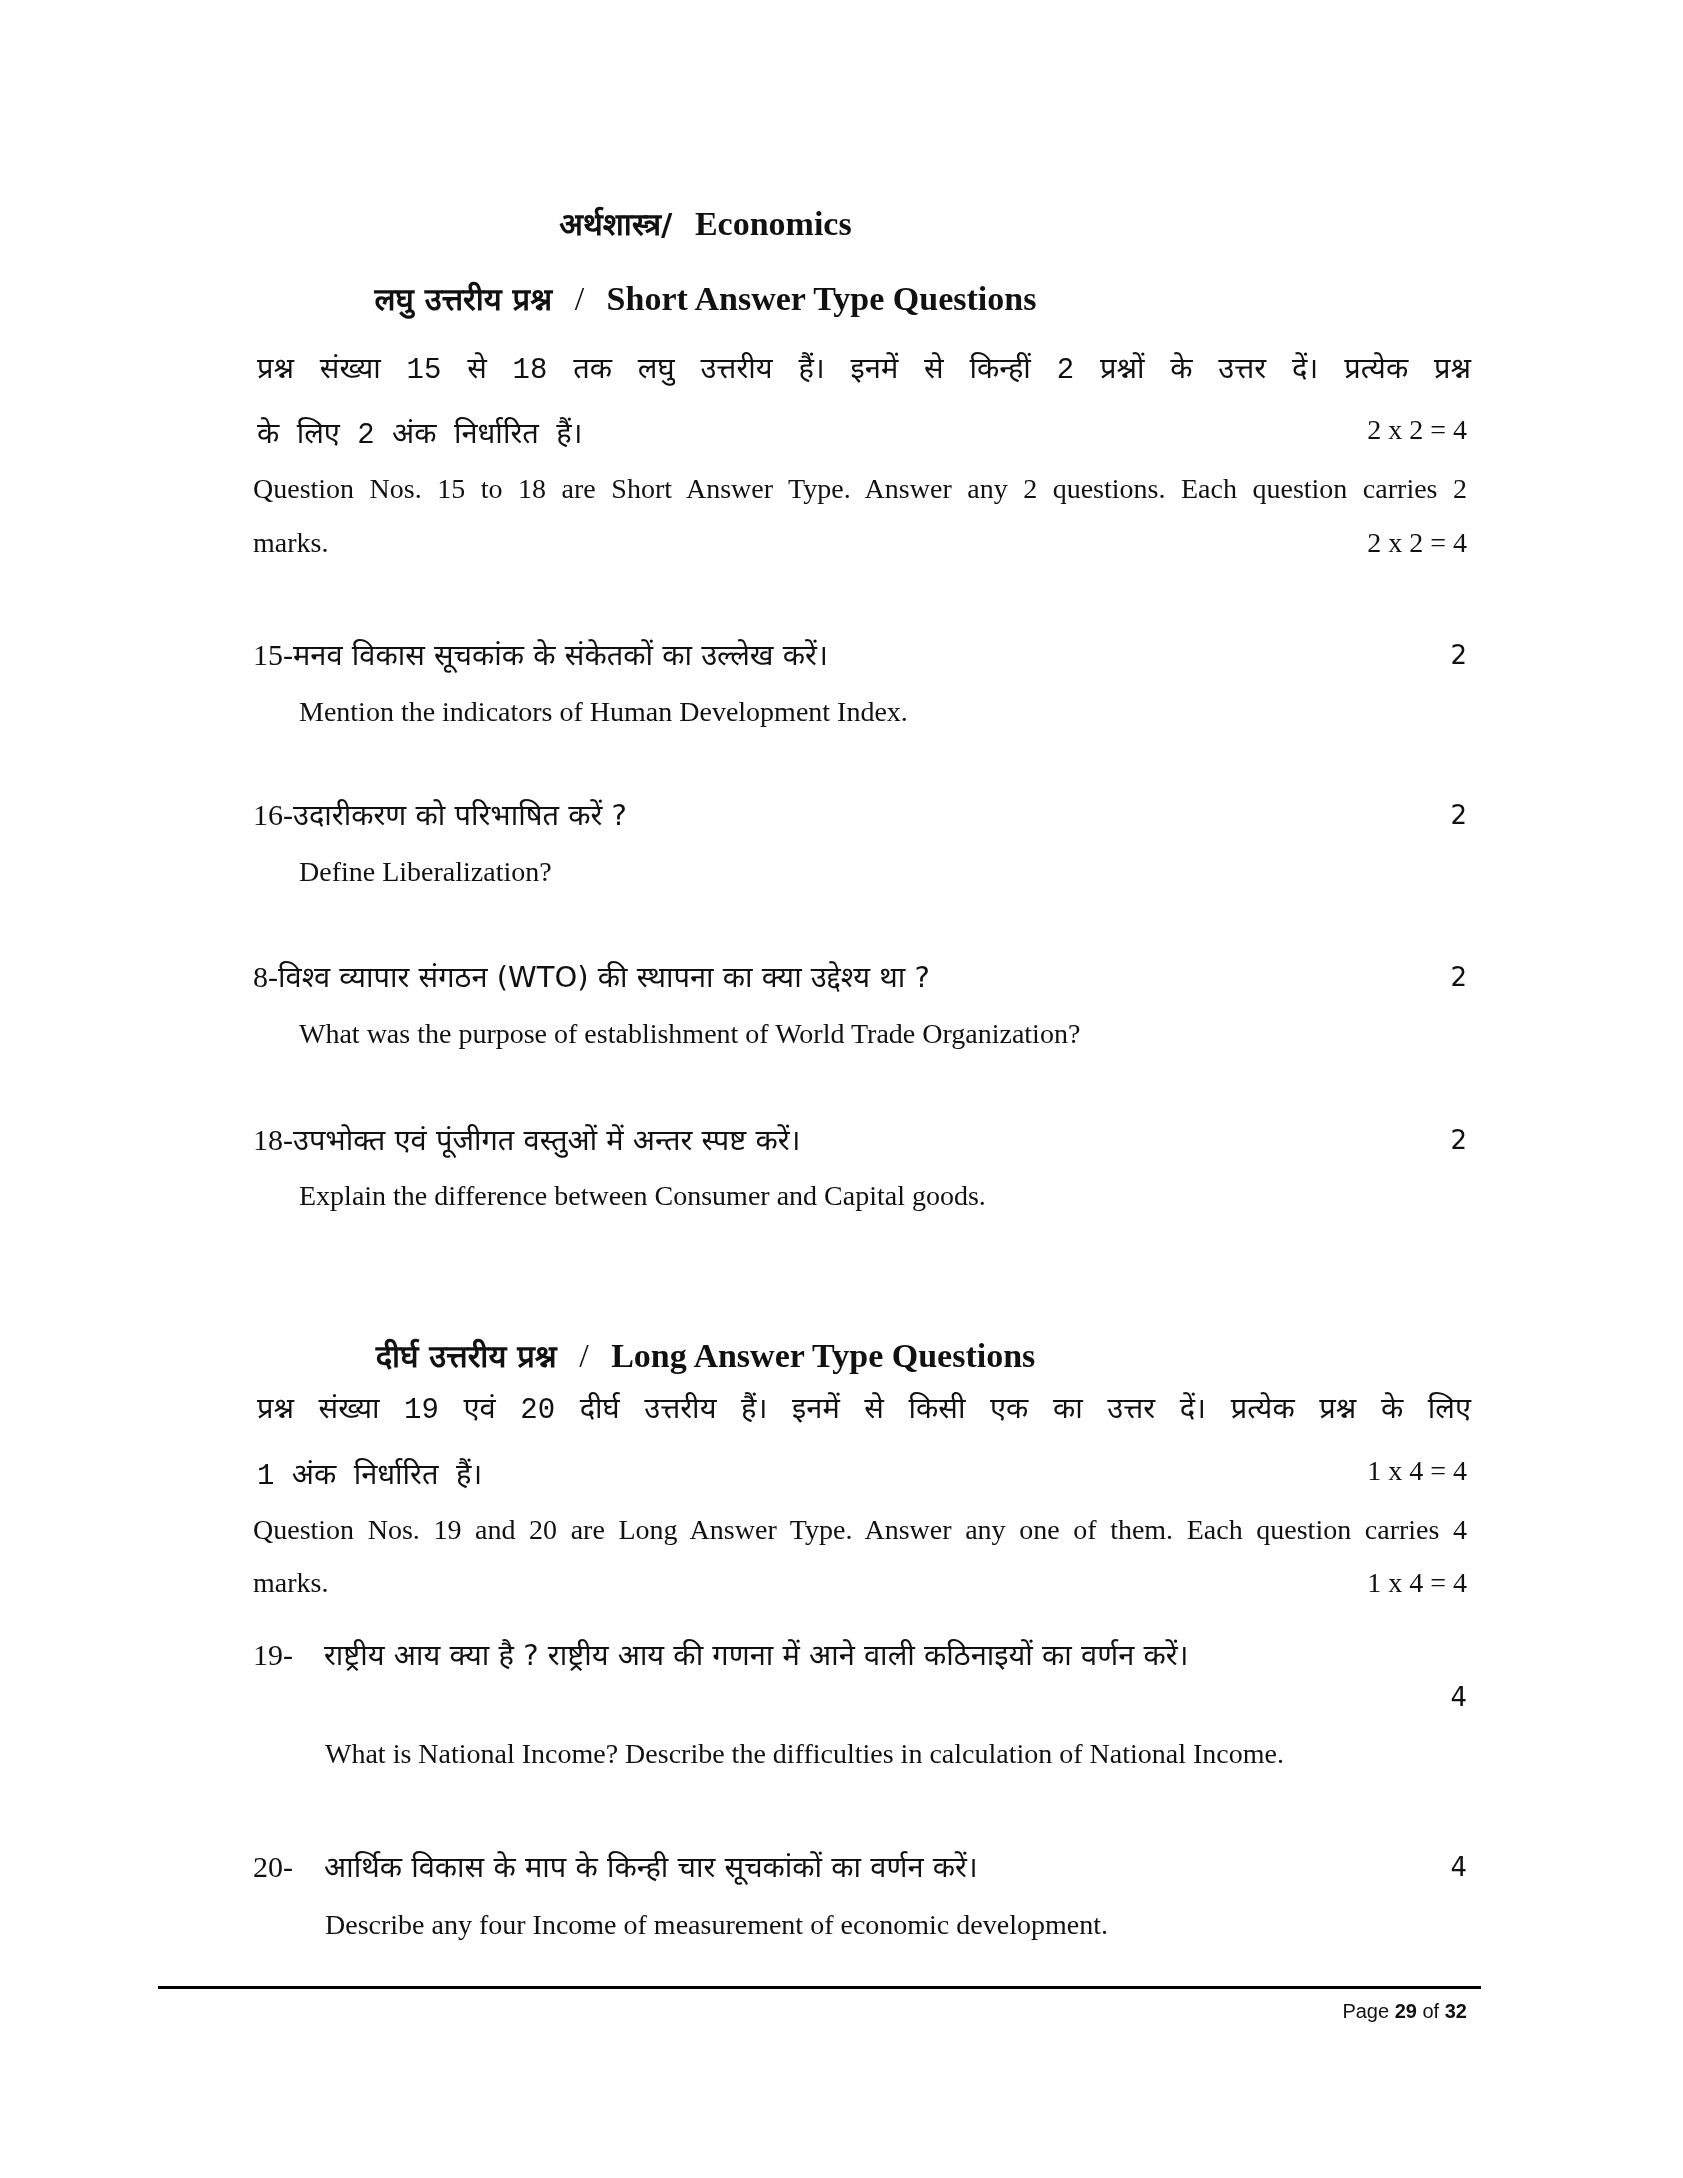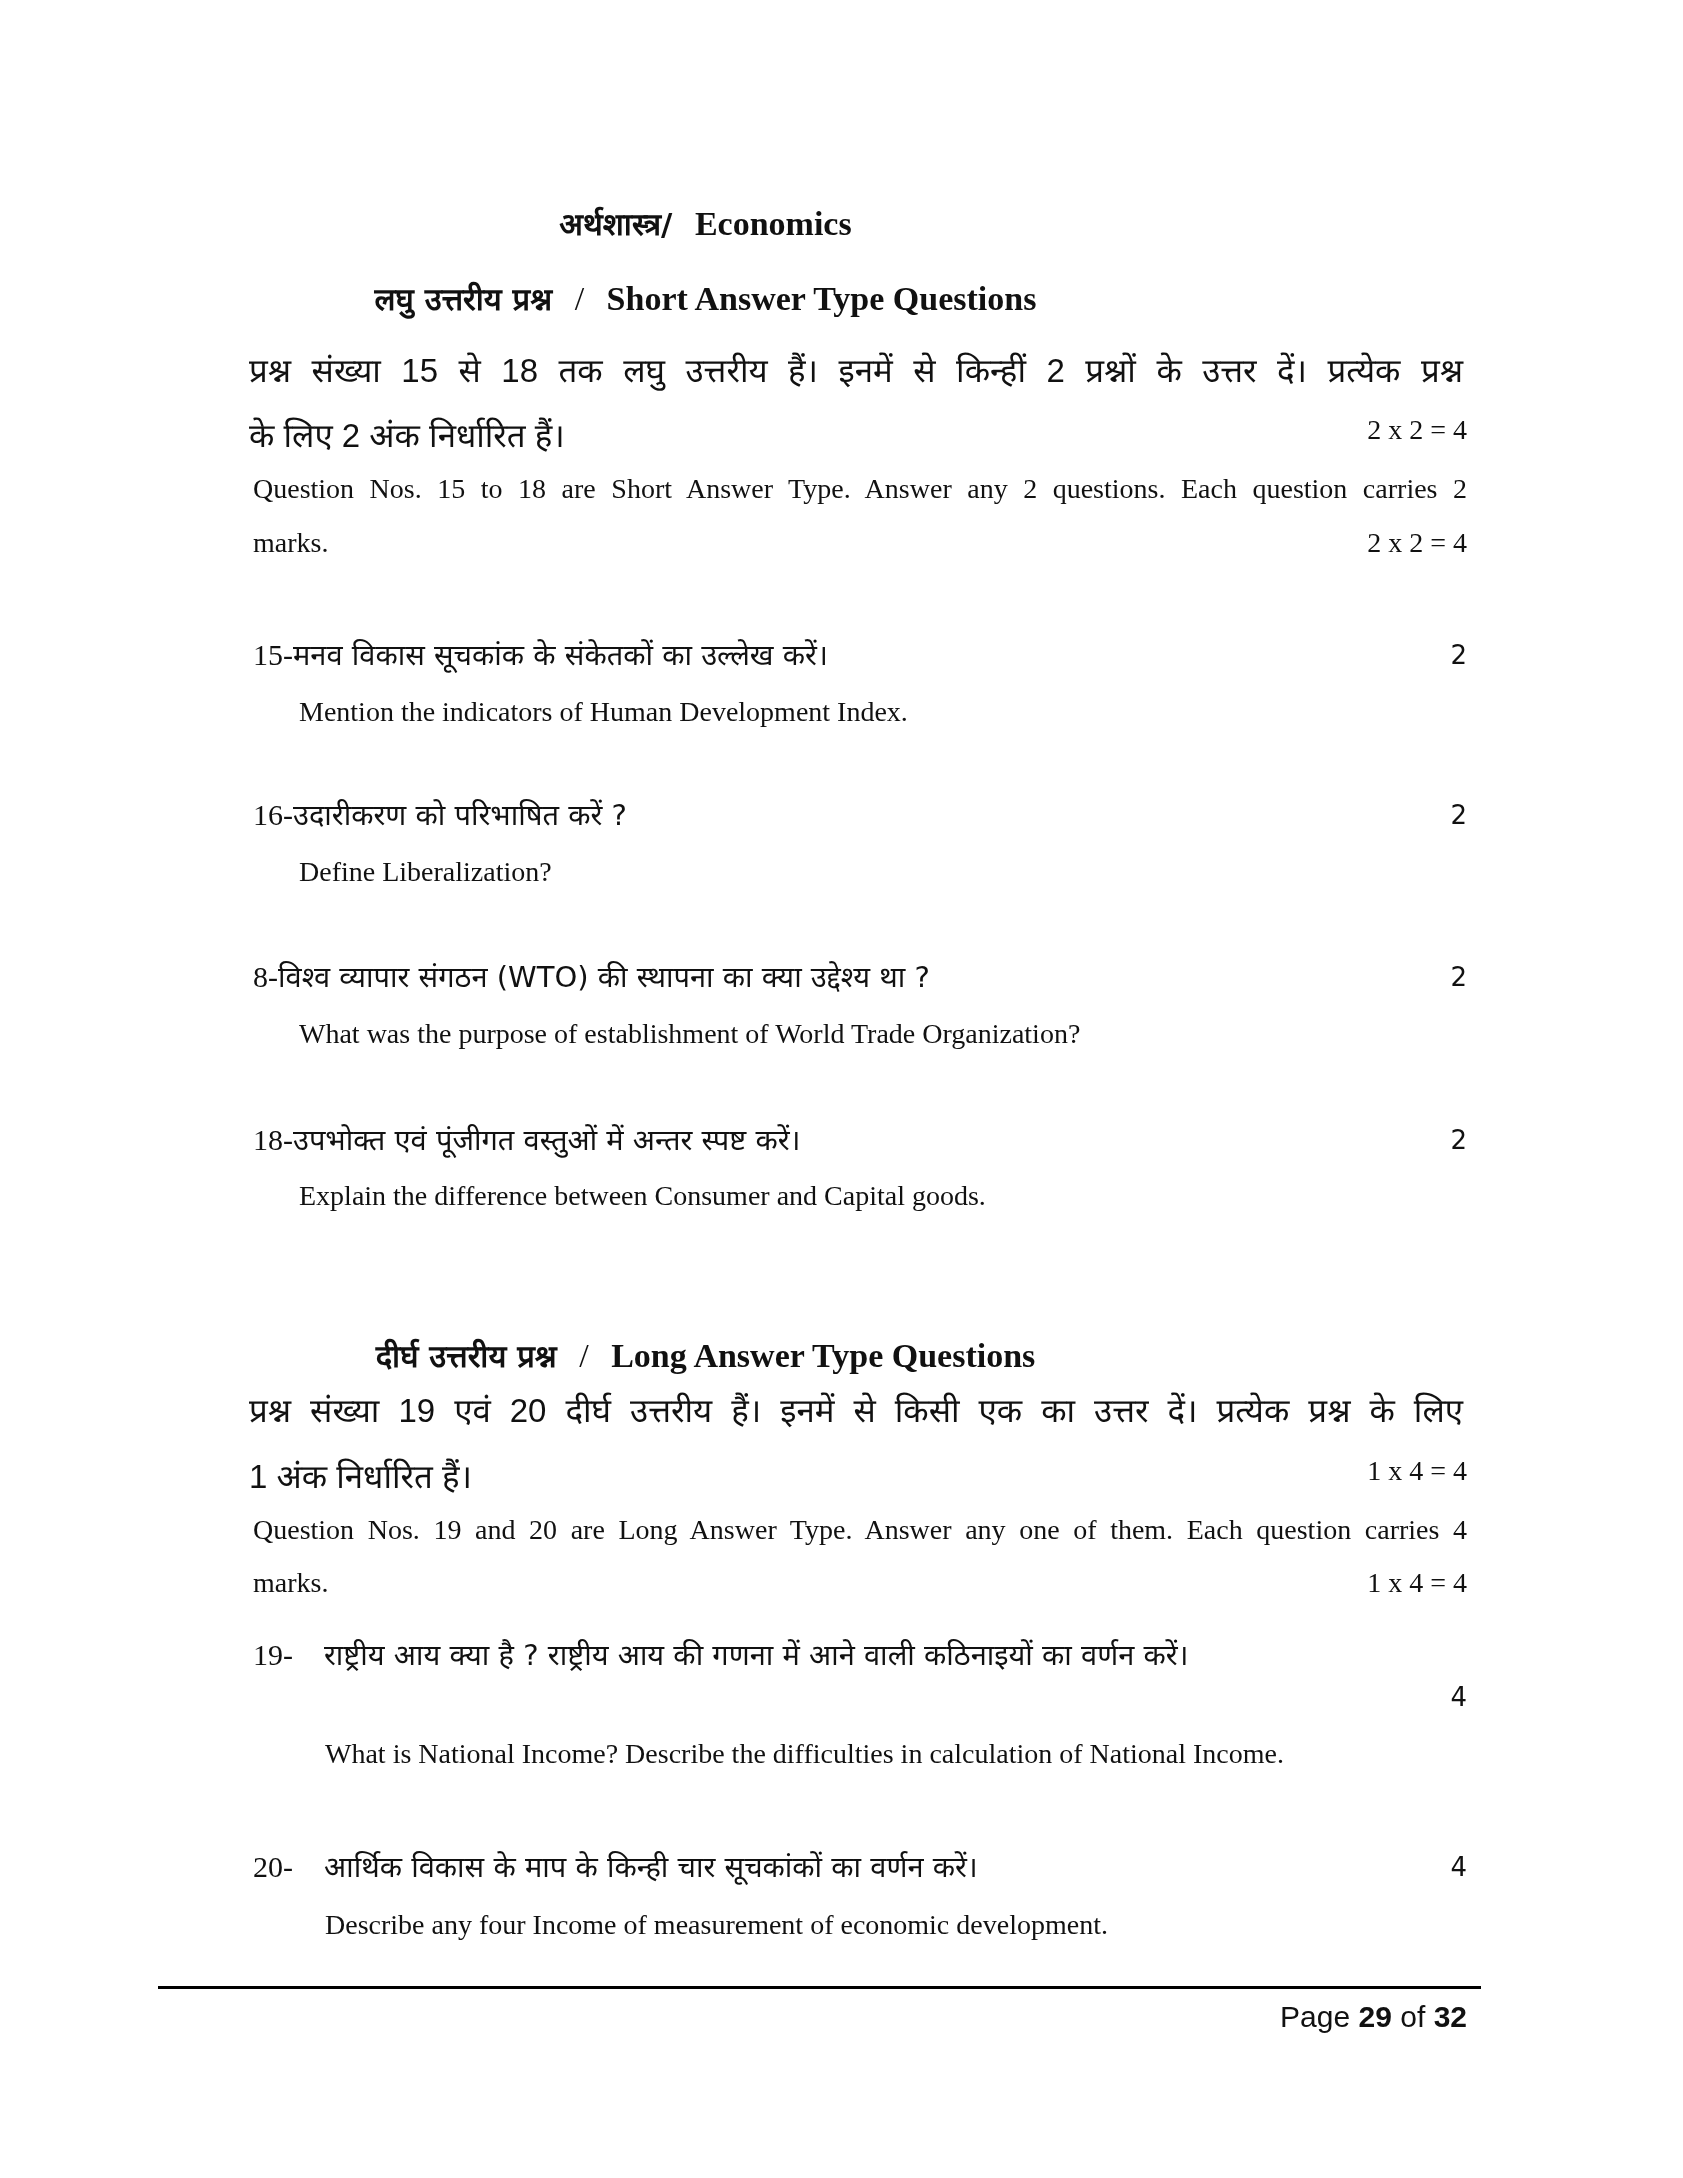--- a/index.html
+++ b/index.html
@@ -1,30 +1,30 @@
 <!DOCTYPE html>
 <html><head>
 <meta charset="utf-8">
 <style>
   html, body { margin: 0; padding: 0; background: #ffffff; }
   body { width: 1683px; height: 2178px; position: relative; overflow: hidden; color: #111; }
   .abs { position: absolute; white-space: nowrap; }
   .title { left: 0; width: 1411px; text-align: center; font-weight: bold; font-size: 34px; }
   .title .hi { font-family: "DejaVu Sans", sans-serif; font-size: 31px; }
   .title .en { font-family: "Liberation Serif", serif; }
-  .hi-line { font-family: Liberation Sans, sans-serif; font-size: 33px; left: 249px; width: 1214px; }
+  .hi-line { font-family: Liberation Mono, monospace; font-size: 29px; left: 257px; width: 1214px; }
   .justify { text-align: justify; text-align-last: justify; white-space: normal; }
   .en-line { font-family: "Liberation Serif", serif; font-size: 28px; left: 253px; width: 1214px; }
   .marks { font-family: "Liberation Serif", serif; font-size: 28px; right: 216px; text-align: right; }
   .qnum-marks { font-family: "DejaVu Sans", sans-serif; font-size: 26px; right: 216px; }
   .q-hi { font-family: "DejaVu Sans", sans-serif; font-size: 29px; left: 253px; }
   .q-hi .num { font-family: "Liberation Serif", serif; font-size: 30px; }
   .q-en { font-family: "Liberation Serif", serif; font-size: 28px; }
   .rule { position: absolute; left: 158px; width: 1323px; top: 1986px; height: 3px; background: #000; }
-  .footer { font-family: "Liberation Sans", sans-serif; font-size: 30px; right: 216px; top: 2000px; }
+  .footer { font-family: "Liberation Sans", sans-serif; font-size: 20px; right: 216px; top: 2000px; }
   .footer b { font-weight: bold; }
 </style>
 </head>
 <body>
 
 <div class="abs title" style="top:202px;">
   <span class="hi">अर्थशास्त्र/</span>
   <span class="en" style="margin-left:14px;">Economics</span>
 </div>
 

